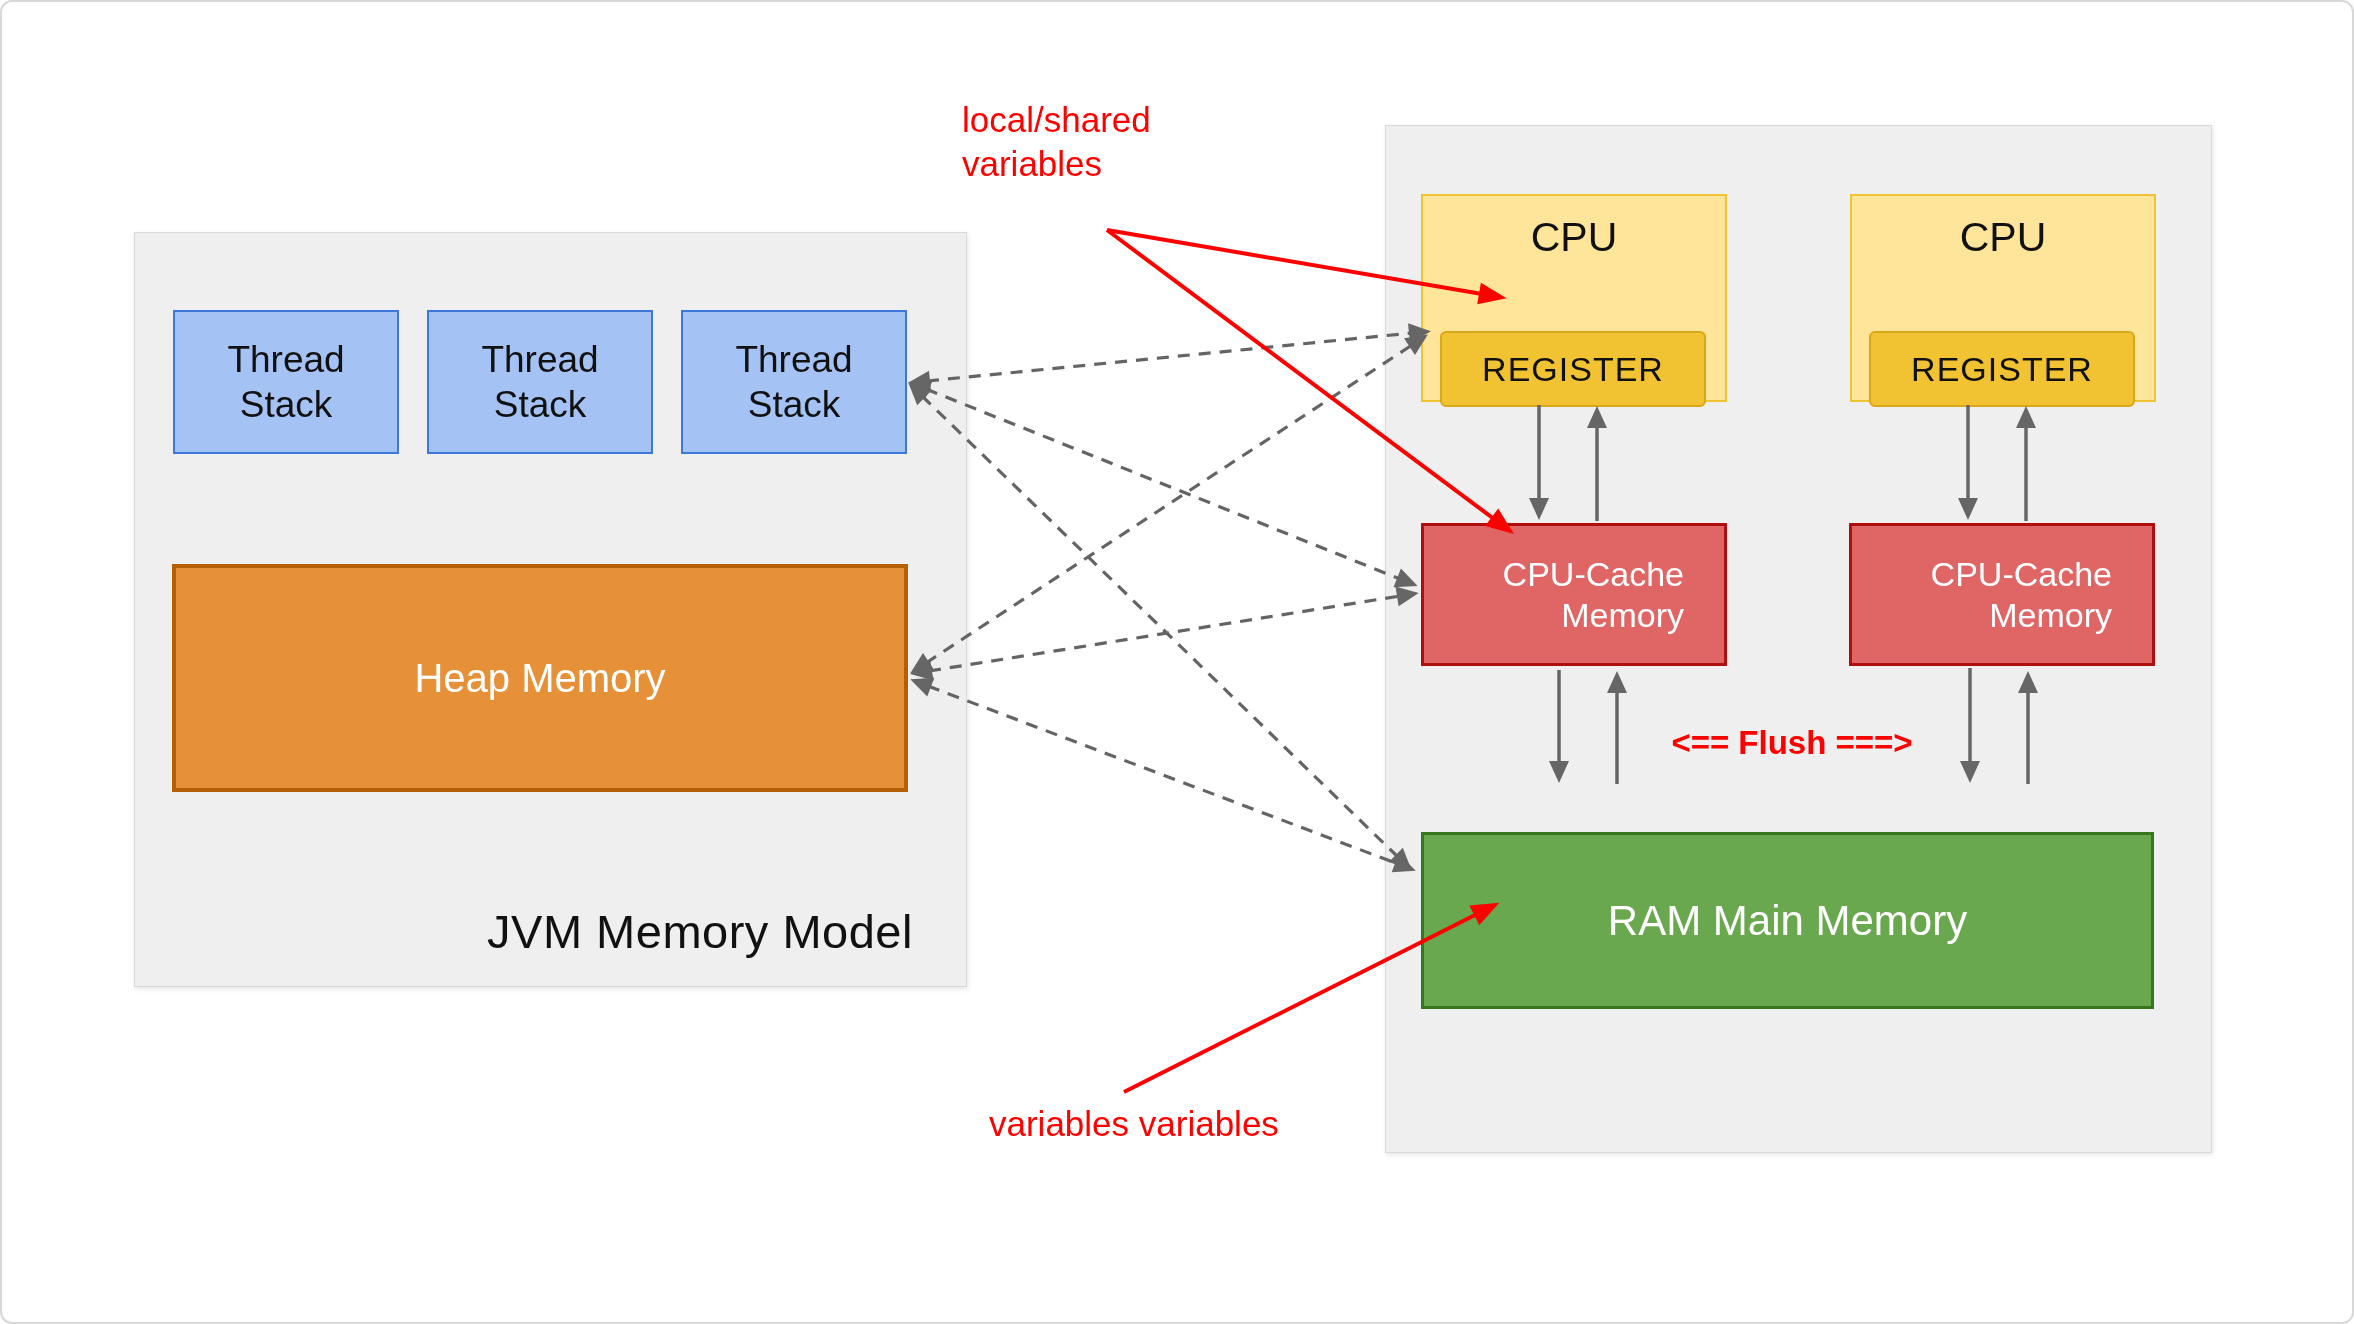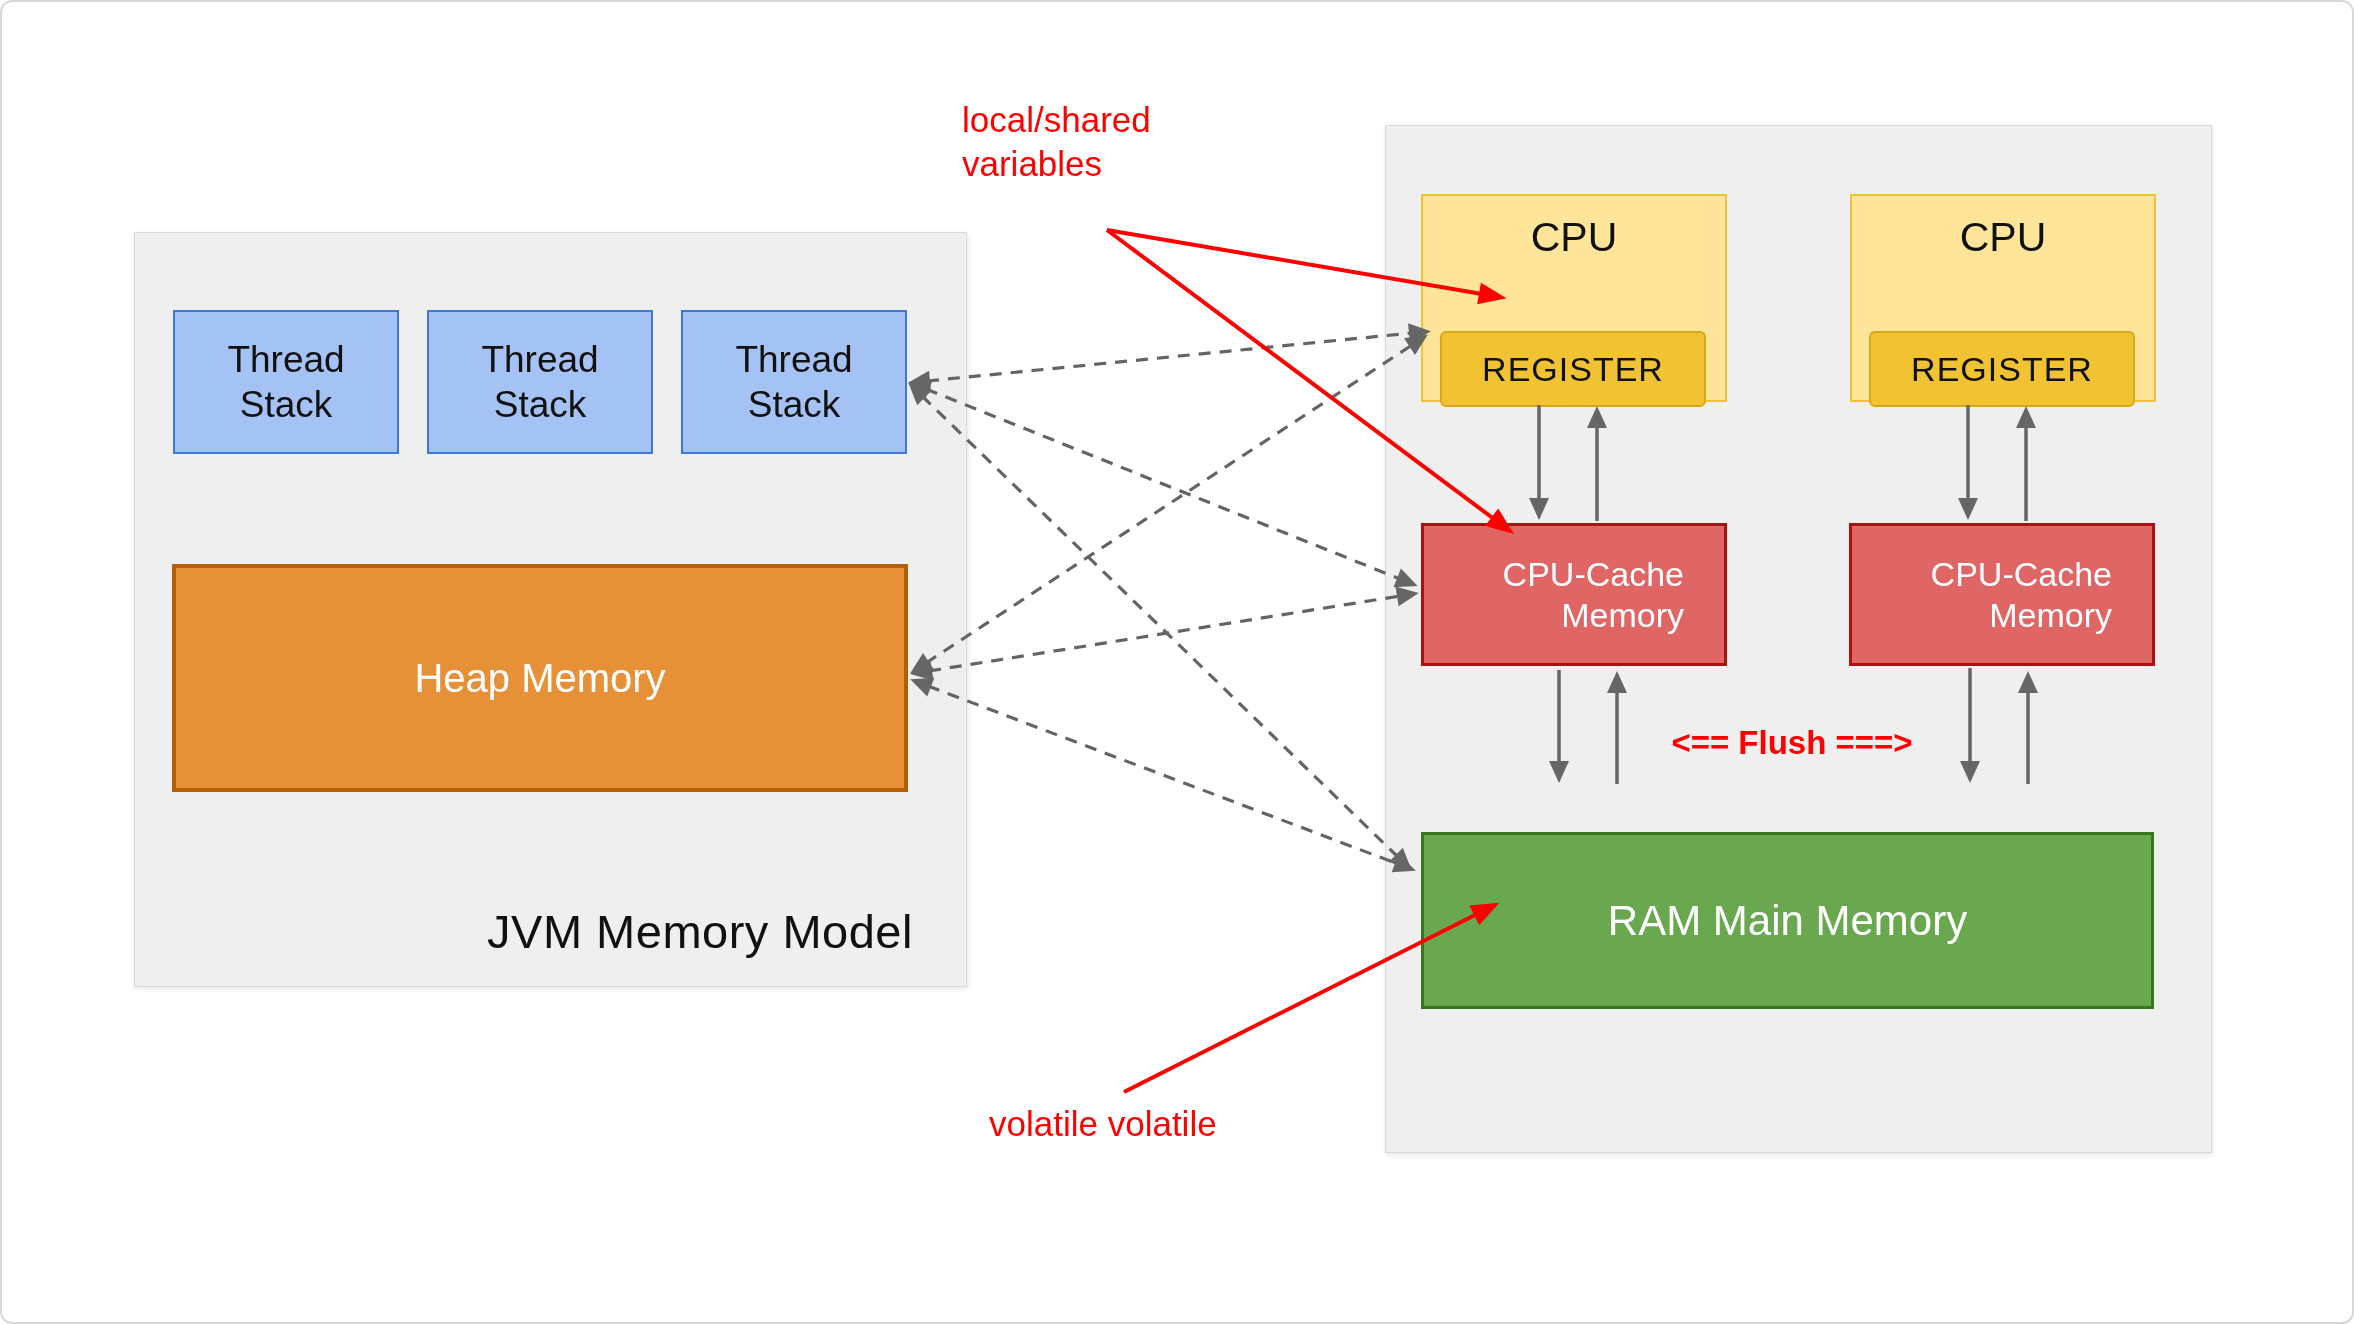--- a/index.html
+++ b/index.html
@@ -147,21 +147,21 @@
   <div class="box cache cache-2">
     <span>CPU-Cache Memory</span>
   </div>
 
   <div class="box ram">
     <span>RAM Main Memory</span>
   </div>
 
 
   <div class="red-note note-local">local/shared variables</div>
-  <div class="red-note note-volatile">volatile volatile</div>
+  <div class="red-note note-volatile">variables variables</div>
   <div class="flush">&lt;== Flush ===&gt;</div>
 
   <svg class="overlay" viewBox="0 0 2354 1324">
     <defs>
       <marker id="ah-gray" markerUnits="userSpaceOnUse" markerWidth="26" markerHeight="22" refX="4" refY="11" orient="auto-start-reverse">
         <path d="M1,1 L23,11 L1,21 z" class="m-gray"></path>
       </marker>
       <marker id="ah-gray-end" markerUnits="userSpaceOnUse" markerWidth="26" markerHeight="22" refX="4" refY="11" orient="auto">
         <path d="M1,1 L23,11 L1,21 z" class="m-gray"></path>
       </marker>

